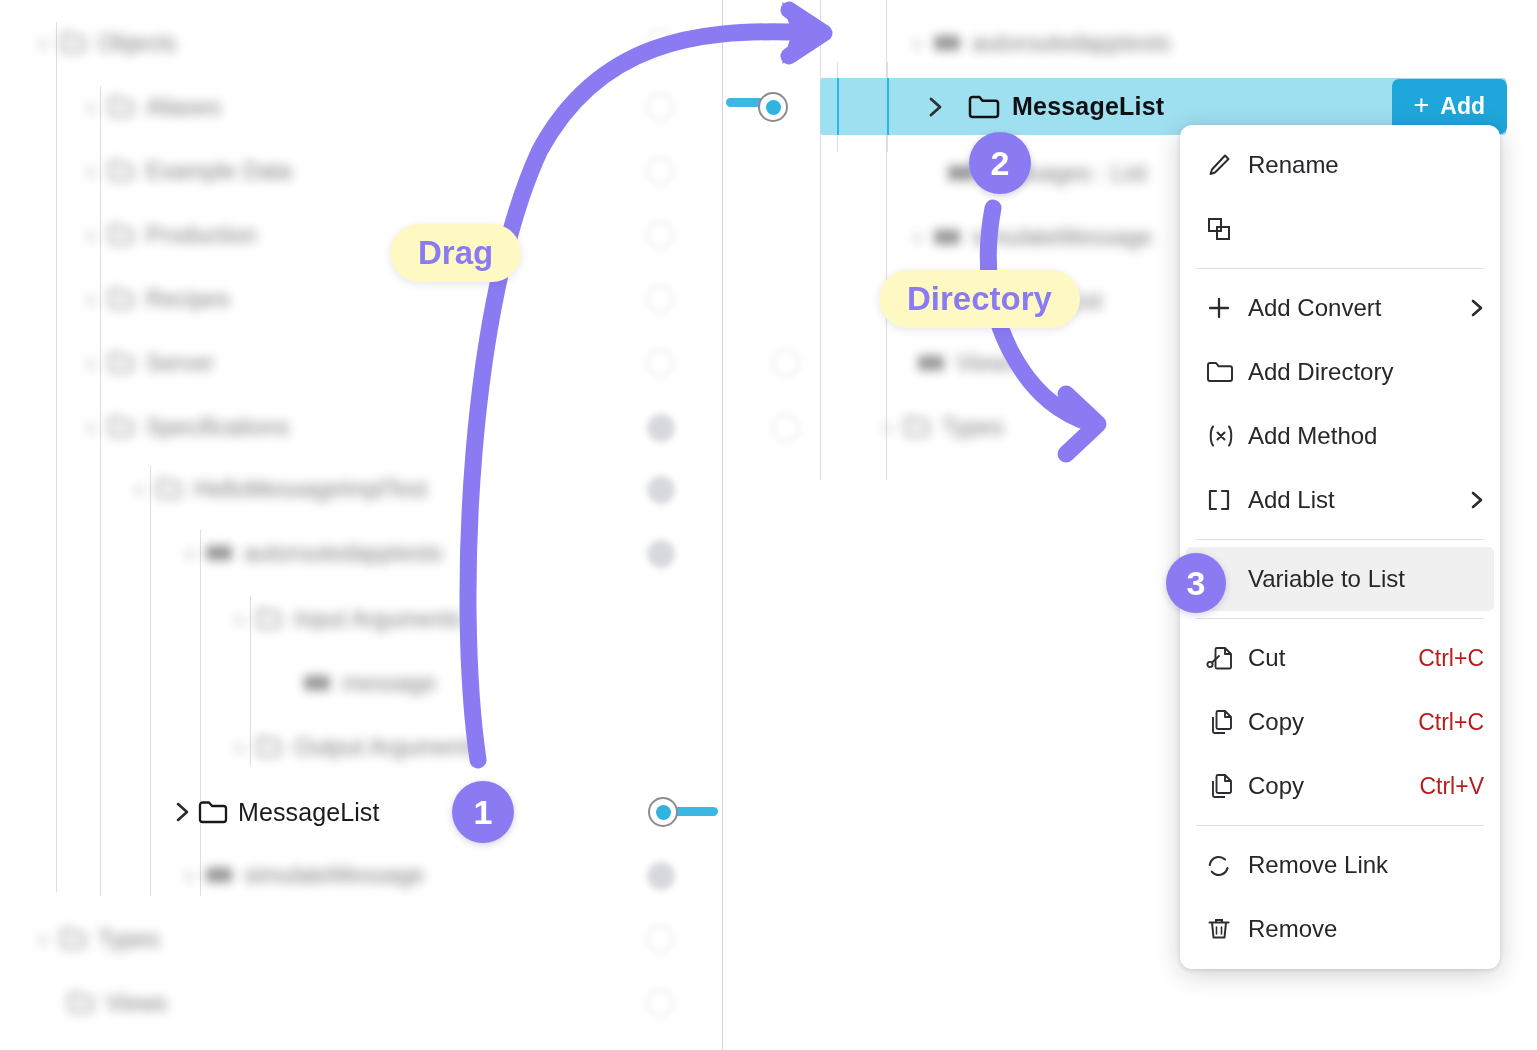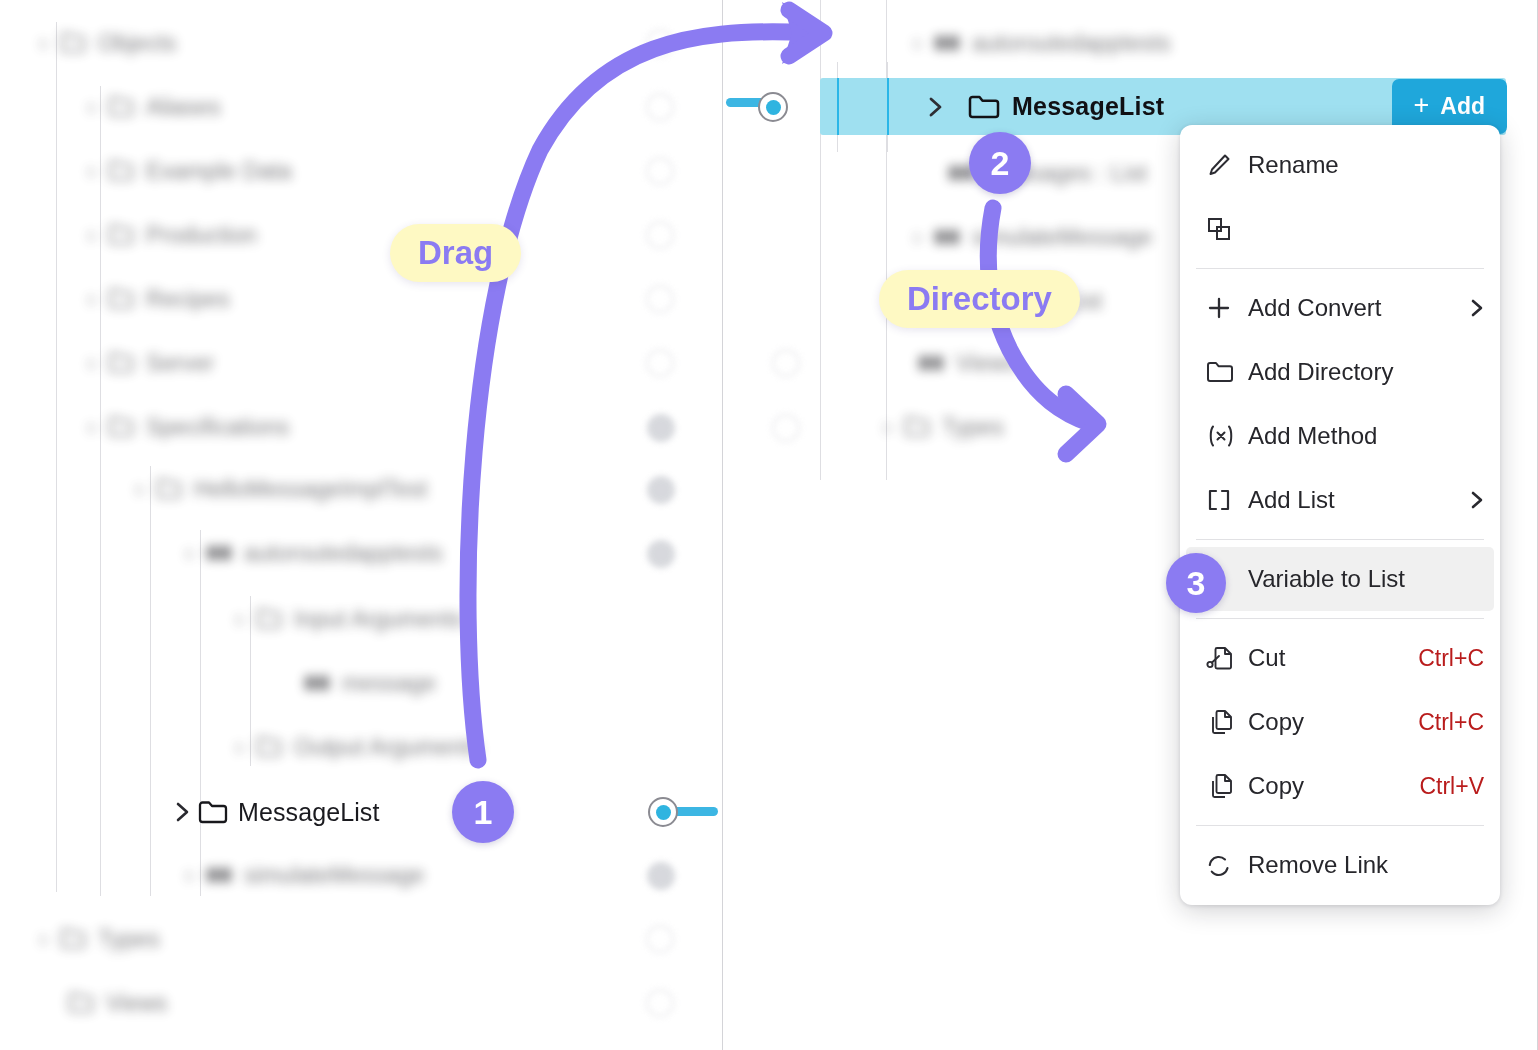--- a/index.html
+++ b/index.html
@@ -700,20 +700,30 @@
 
     <div class="menu-item">
       <span class="menu-icon">
         <svg width="28" height="26" viewBox="0 0 28 26">
             <path d="M19 7.5A9 9 0 1 0 21.5 16" fill="none" stroke="#2c2c32" stroke-width="2.1" stroke-linecap="round" stroke-dasharray="20 7"></path>
           </svg>
       </span>
       <span class="menu-label">Remove Link</span>
     </div>
 
+    <div class="menu-item">
+      <span class="menu-icon">
+        <svg width="26" height="26" viewBox="0 0 26 26">
+            <path d="M3.5 6.5h19M10 6.5V4h6v2.5" fill="none" stroke="#2c2c32" stroke-width="2" stroke-linecap="round"></path>
+            <path d="M6 6.5l1.5 15h11l1.5-15" fill="none" stroke="#2c2c32" stroke-width="2" stroke-linejoin="round"></path>
+            <path d="M10.5 11v7M15.5 11v7" stroke="#2c2c32" stroke-width="1.6" stroke-linecap="round"></path>
+          </svg>
+      </span>
+      <span class="menu-label">Remove</span>
+    </div>
   </div>
 
   <div class="panel-divider"></div>
   <div class="right-edge-divider"></div>
 
   <div id="annotations">
     <svg width="1538" height="1050" viewBox="0 0 1538 1050" style="position:absolute;inset:0;">
 
       <path d="M478,760 C455,600 470,300 540,150 C600,40 700,30 790,32" fill="none" stroke="#8b7bf2" stroke-width="17" stroke-linecap="round"></path>
       <polygon points="782,2 832,33 782,64 792,33" fill="#8b7bf2"></polygon>

